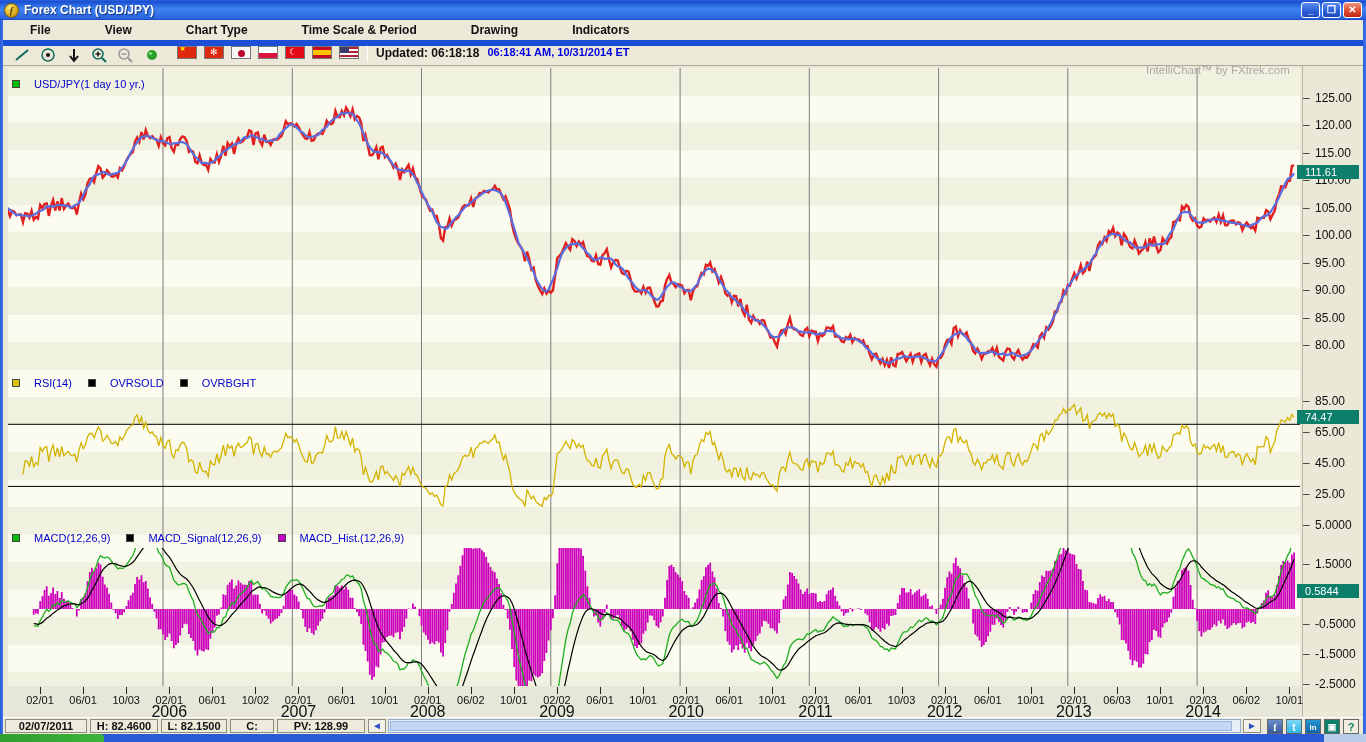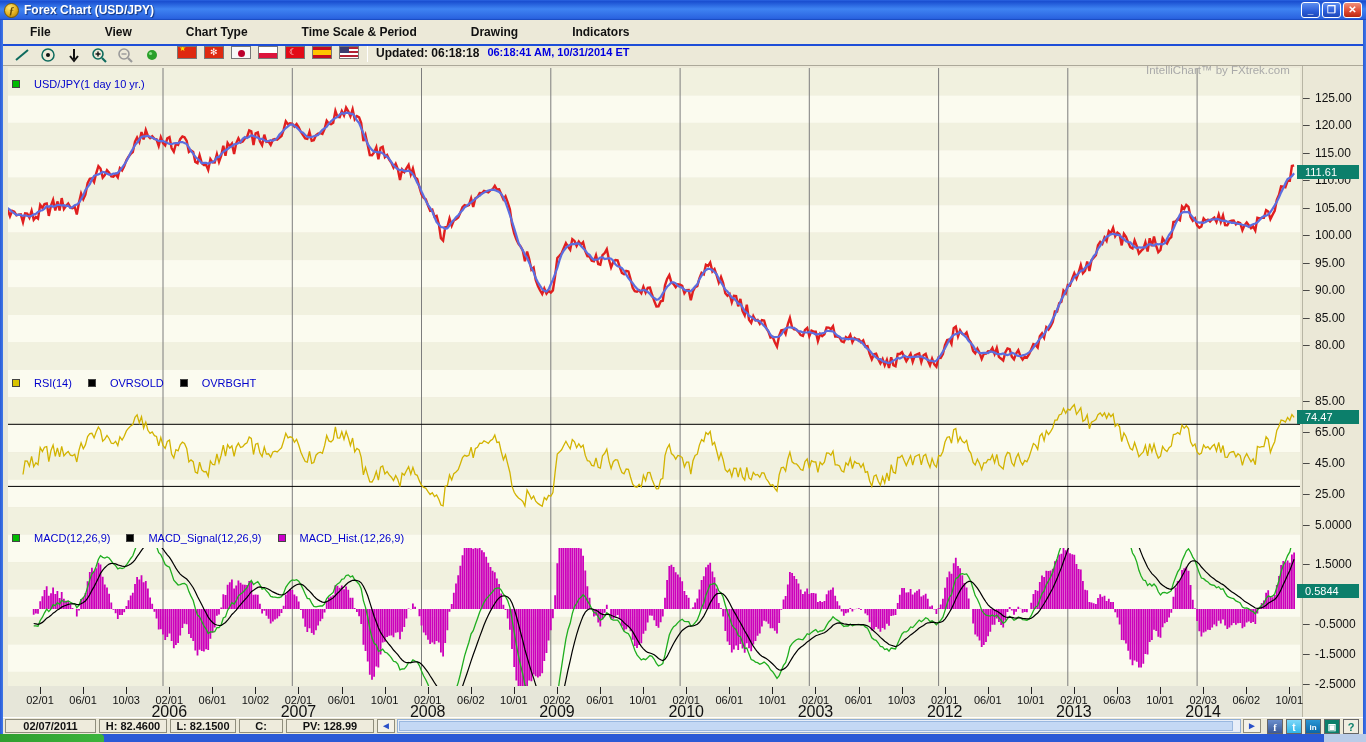--- a/index.html
+++ b/index.html
@@ -15,21 +15,21 @@
     border:1px solid #7a5a00; color:#6b4d00; font:italic bold 11px "Liberation Serif",serif;
     display:flex; align-items:center; justify-content:center; margin-right:5px; }
   .title-text { color:#fff; font-weight:bold; font-size:12px; text-shadow:1px 1px 1px #10307a; }
   .win-btns { margin-left:auto; display:flex; gap:2px; }
   .win-btn { width:19px; height:16px; border:1px solid #fff; border-radius:3px; color:#fff;
     font-size:10px; line-height:13px; text-align:center; font-weight:bold;
     background:linear-gradient(180deg,#5c8ef0,#2a5cd8 60%,#1e48b8); }
   .win-btn.close { background:linear-gradient(180deg,#f09078,#de4830 60%,#b82810); }
 
   .menubar { position:absolute; left:3px; top:20px; width:1360px; height:26px;
-    background:#ece9d8; border-bottom:2px solid #1d4ed8; display:flex; align-items:center; }
+    background:#ece9d8; border-bottom:6px solid #1d4ed8; display:flex; align-items:center; }
   .menu-item { font-size:12px; font-weight:bold; color:#111; padding:0 27px; cursor:default; }
 
   .toolbar { position:absolute; left:3px; top:46px; width:1360px; height:20px;
     background:#ece9d8; border-bottom:1px solid #aca899; display:flex; align-items:flex-start; padding-left:8px; }
   .tool { width:22px; height:18px; display:flex; align-items:center; justify-content:center; }
   .flags { display:flex; gap:7px; margin-left:14px; }
   .flag { width:20px; height:13px; border:1px solid #777; position:relative; overflow:hidden; display:inline-block; }
   .flag-china { background:#de2910; }
   .flag-china::after { content:"★"; position:absolute; left:1px; top:-3px; color:#ffde00; font-size:8px; }
   .flag-hong-kong { background:#de2910; }
@@ -324,21 +324,21 @@
     <div class="xlabel" style="left: 613.12px;">10/01</div>
     <div class="xtick" style="left: 686.2px;"></div>
     <div class="xlabel" style="left: 656.2px;">02/01</div>
     <div class="xyear" style="left: 656.2px;">2010</div>
     <div class="xtick" style="left: 729.28px;"></div>
     <div class="xlabel" style="left: 699.28px;">06/01</div>
     <div class="xtick" style="left: 772.36px;"></div>
     <div class="xlabel" style="left: 742.36px;">10/01</div>
     <div class="xtick" style="left: 815.44px;"></div>
     <div class="xlabel" style="left: 785.44px;">02/01</div>
-    <div class="xyear" style="left: 785.44px;">2003</div>
+    <div class="xyear" style="left: 785.44px;">2011</div>
     <div class="xtick" style="left: 858.52px;"></div>
     <div class="xlabel" style="left: 828.52px;">06/01</div>
     <div class="xtick" style="left: 901.6px;"></div>
     <div class="xlabel" style="left: 871.6px;">10/03</div>
     <div class="xtick" style="left: 944.68px;"></div>
     <div class="xlabel" style="left: 914.68px;">02/01</div>
     <div class="xyear" style="left: 914.68px;">2012</div>
     <div class="xtick" style="left: 987.76px;"></div>
     <div class="xlabel" style="left: 957.76px;">06/01</div>
     <div class="xtick" style="left: 1030.84px;"></div>
@@ -354,21 +354,21 @@
     <div class="xlabel" style="left: 1173.16px;">02/03</div>
     <div class="xyear" style="left: 1173.16px;">2014</div>
     <div class="xtick" style="left: 1246.24px;"></div>
     <div class="xlabel" style="left: 1216.24px;">06/02</div>
     <div class="xtick" style="left: 1289.32px;"></div>
     <div class="xlabel" style="left: 1259.32px;">10/01</div>
   </div>
 
 <div class="statusbar">
   <div id="status-cells" style="display:flex;">
-      <div class="status-cell" style="width: 91px;">02/07/2011</div>
+      <div class="status-cell" style="width: 82px;">02/07/2011</div>
       <div class="status-cell" style="width: 68px;">H: 82.4600</div>
       <div class="status-cell" style="width: 66px;">L: 82.1500</div>
       <div class="status-cell" style="width: 44px;">C: 82.3000</div>
       <div class="status-cell" style="width: 88px;">PV: 128.99</div>
     </div>
   <div class="scroll-btn">◄</div>
   <div class="scroll-track">
     <div class="scroll-thumb"></div>
   </div>
   <div class="scroll-btn">►</div>

